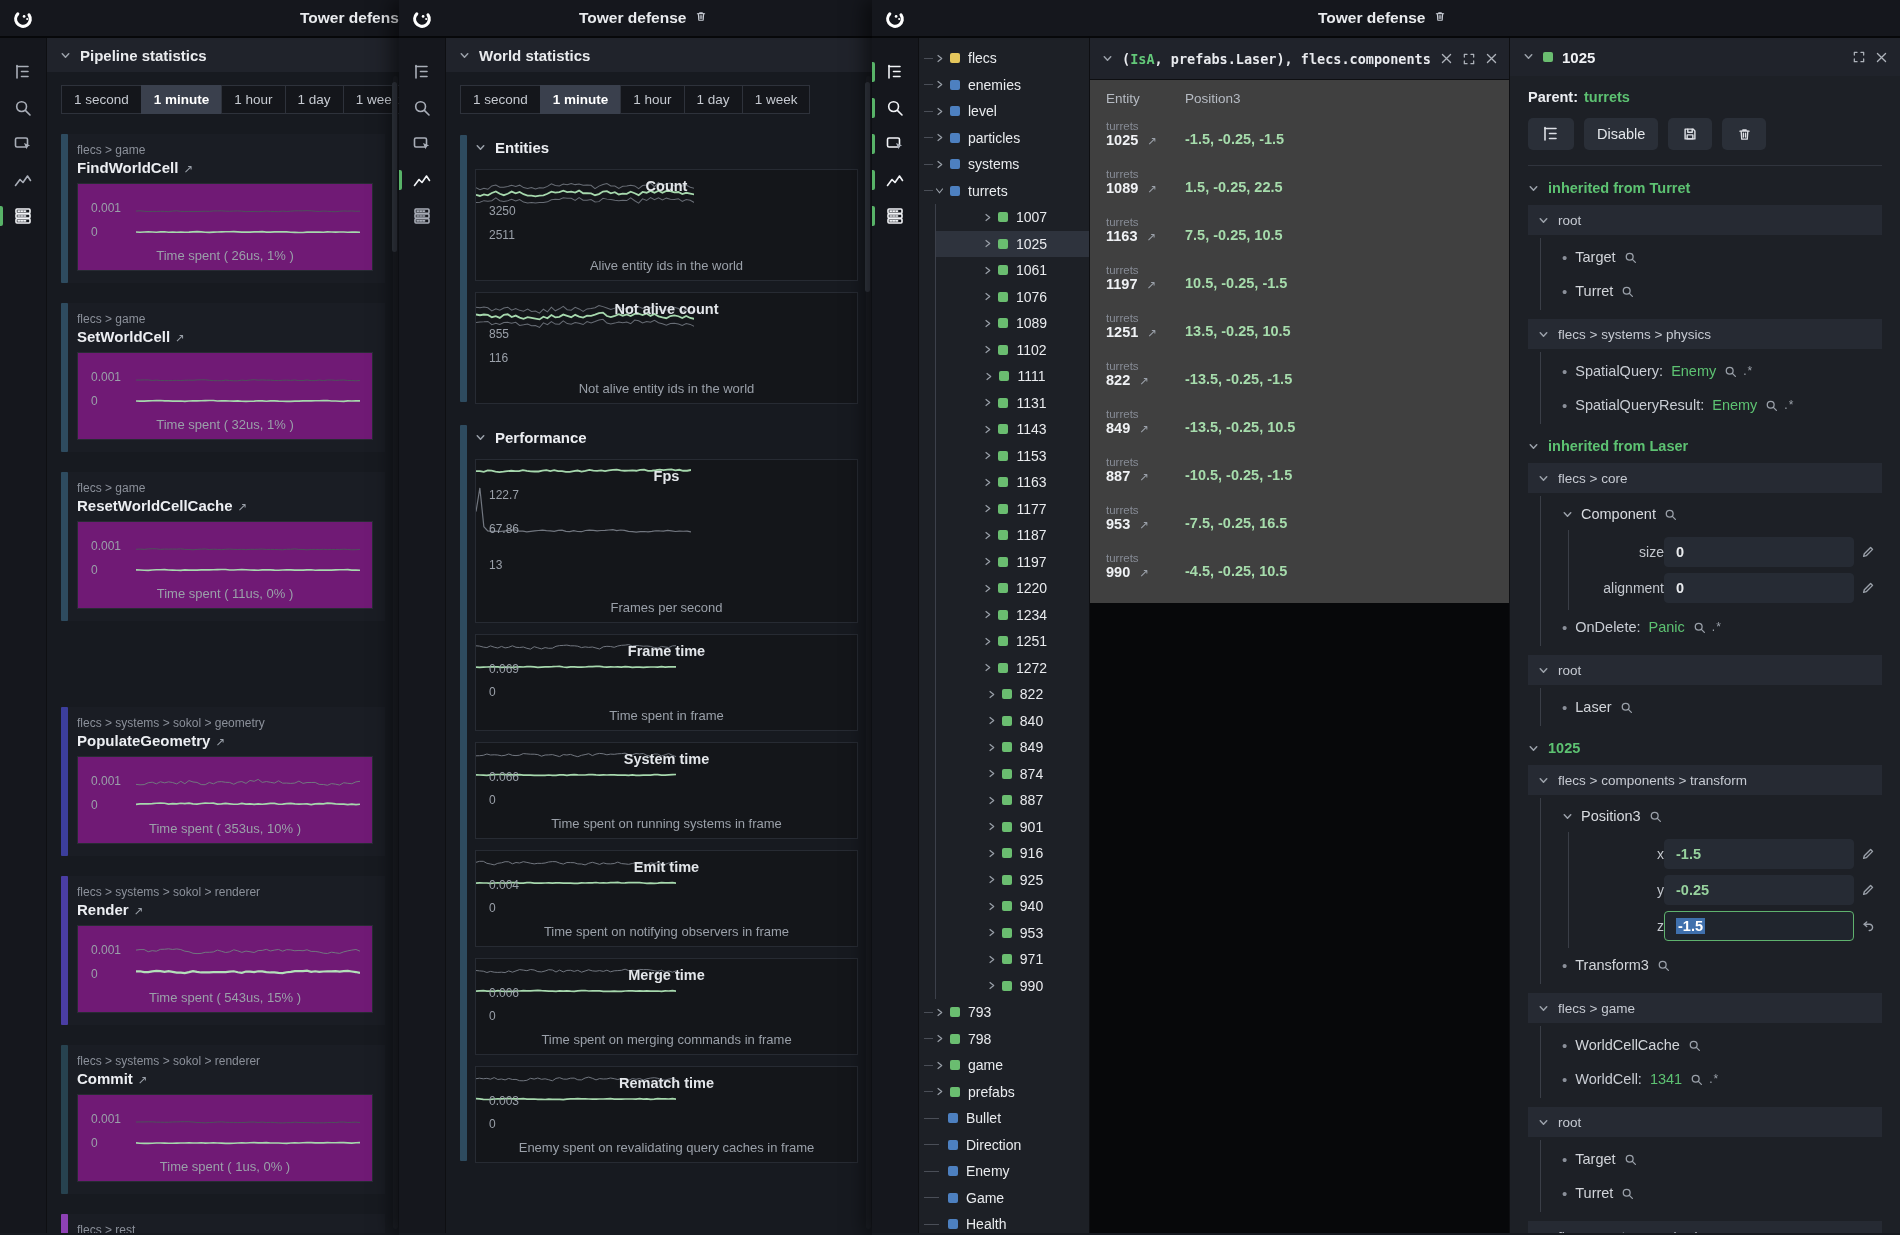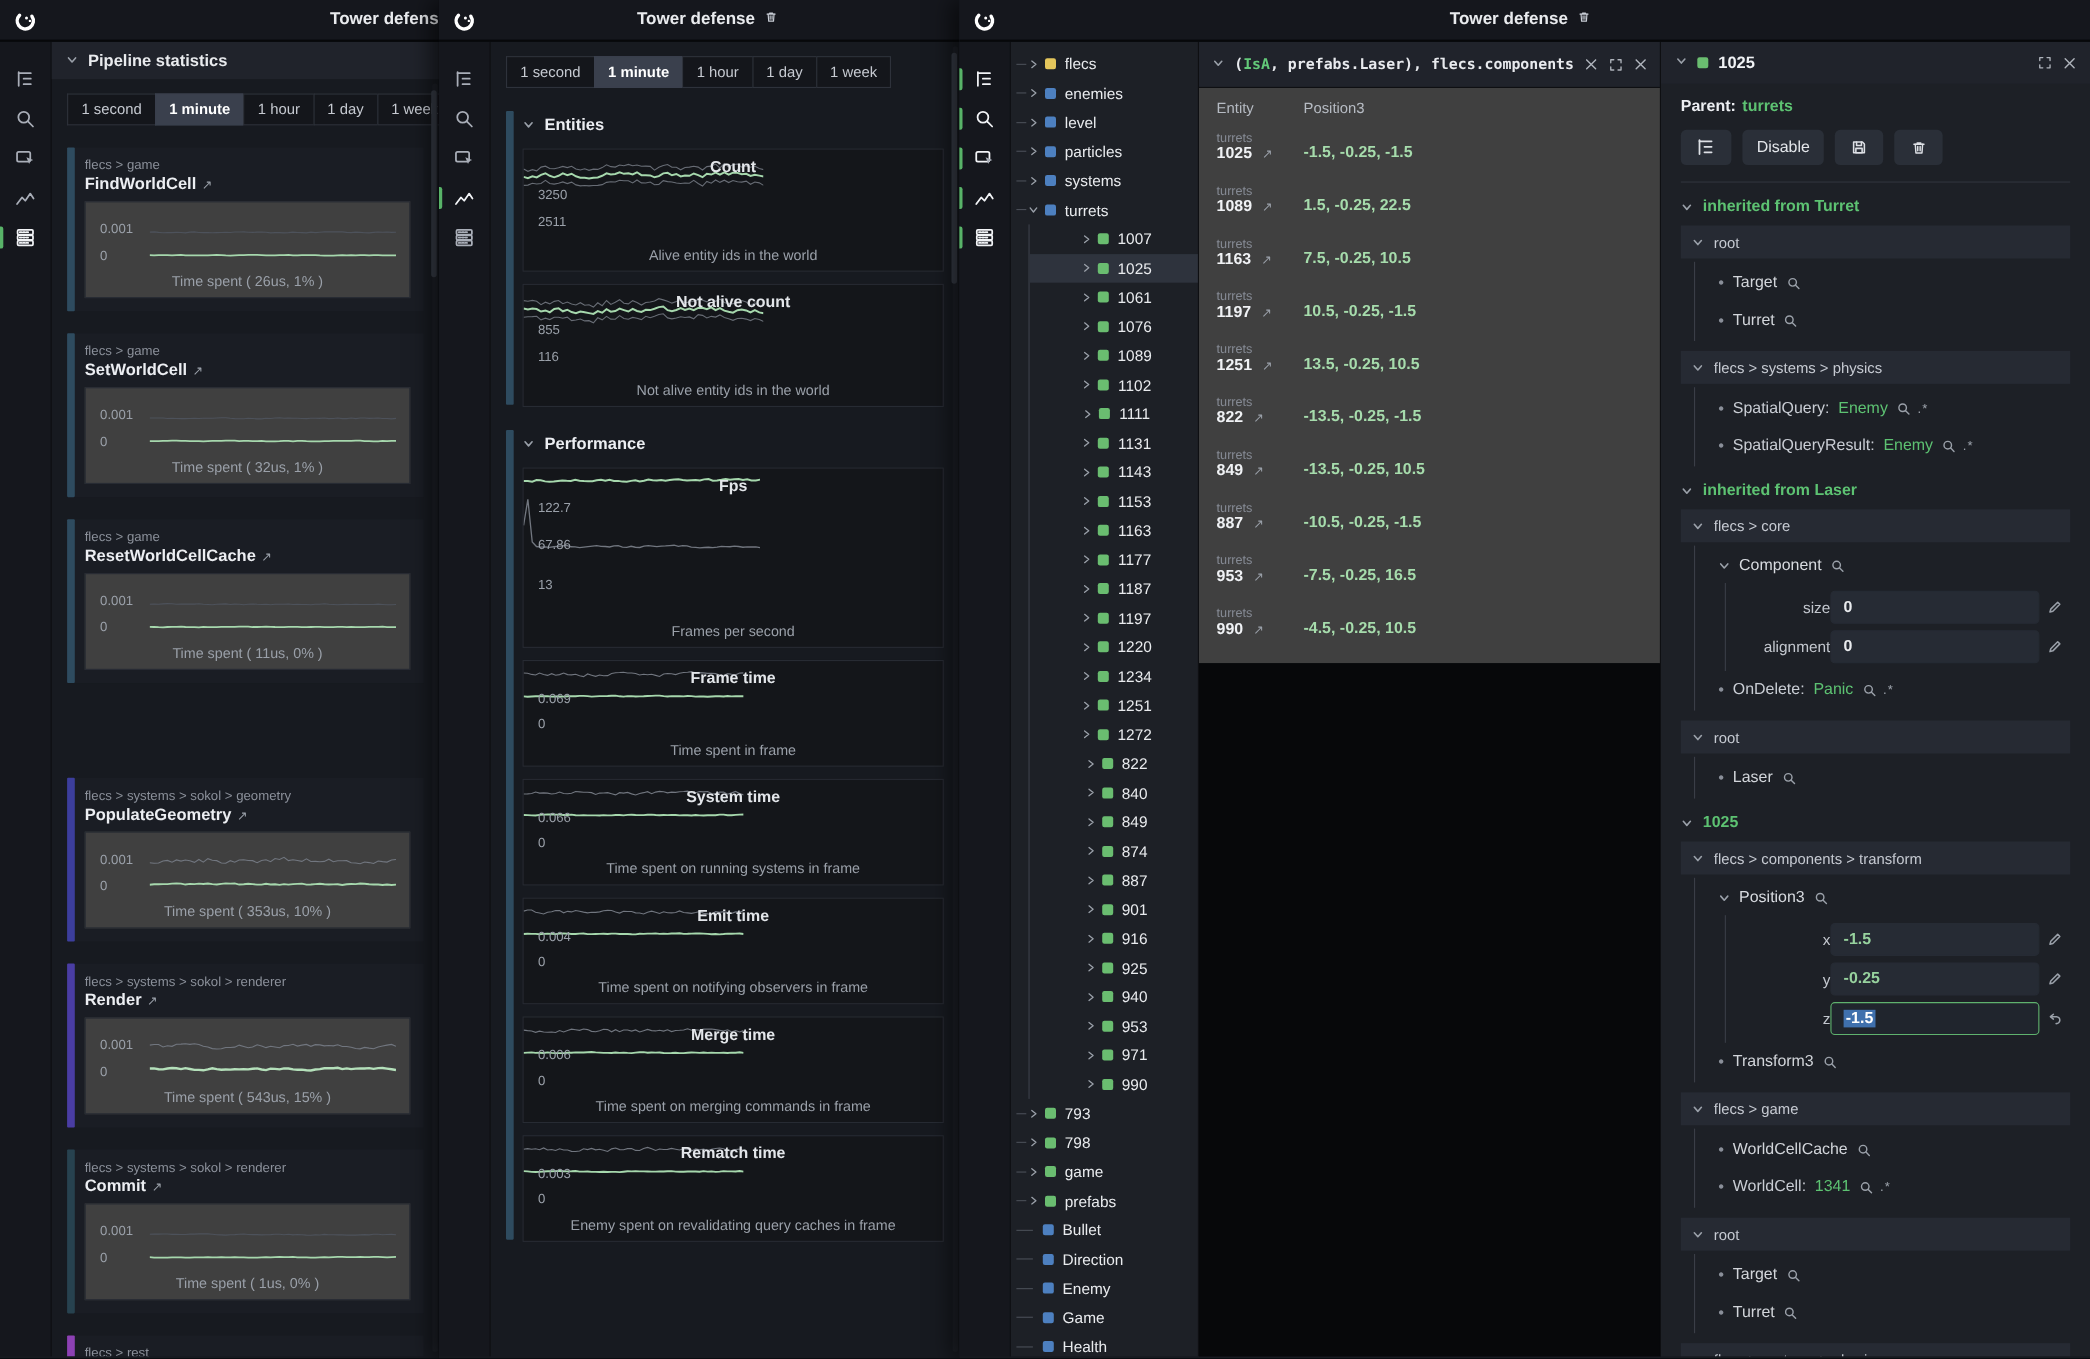--- a/index.html
+++ b/index.html
@@ -33,21 +33,21 @@
   .tab { padding:6px 12px; font-size:13.5px; color:#c6cad1; background:#14161b; border:1px solid #2e323b; border-right-width:0; white-space:nowrap; cursor:pointer; }
   .tab:last-child { border-right-width:1px; }
   .tab.active { background:#3a404d; border-color:#3a404d; color:#fff; font-weight:700; }
 
   
   .card { position:relative; margin-top:20px; background:#1a1d24; padding:9px 12px 12px 16px; }
   .card::before { content:''; position:absolute; left:0; top:0; bottom:0; width:7px; background:var(--ac); border-radius:1px; }
   .crumb { font-size:12px; color:#8b909a; }
   .ctitle { margin-top:2px; font-size:15px; font-weight:700; color:#eceef2; }
   .xarrow { color:#9aa0a9; font-size:11.5px; font-weight:400; margin-left:5px; }
-  .plot { margin-top:7px; height:88px; border:1px solid #272b33; background:#404040; position:relative; }
+  .plot { margin-top:7px; height:88px; border:1px solid #272b33; background:#701a75; position:relative; }
   .ylab { position:absolute; left:13px; font-size:12px; color:#9aa0a9; line-height:14px; }
   .plot svg, .wplot svg { position:absolute; left:58px; right:12px; width:calc(100% - 70px); }
   .plot svg { top:12px; height:48px; }
   .cap { position:absolute; bottom:7px; left:0; right:0; text-align:center; font-size:13px; color:#9aa0a9; }
 
   
   .sect { position:relative; margin-top:19px; padding-left:15px; }
   .sect::before { content:''; position:absolute; left:0; top:2px; bottom:2px; width:7px; background:#2e4b5f; border-radius:1px; }
   .shead { display:flex; align-items:center; gap:9px; font-size:15px; font-weight:700; color:#eceef2; padding:6px 0 2px; }
   .wcard { position:relative; border:1px solid #272b33; background:#14161a; margin-top:11px; }
@@ -317,20 +317,26 @@
           <div class="sicon">
             <svg class="icon" width="20" height="20" viewBox="0 0 20 20" stroke-width="1.3">
               <rect x="3" y="3" width="14" height="4.2" rx="1"></rect>
               <rect x="3" y="7.9" width="14" height="4.2" rx="1"></rect>
               <rect x="3" y="12.8" width="14" height="4.2" rx="1"></rect>
               <path d="M5 5.1h1.6M8 5.1h1.6M11 5.1h1.6M5 10h1.6M8 10h1.6M11 10h1.6M5 14.9h1.6M8 14.9h1.6M11 14.9h1.6"></path>
             </svg>
           </div>
         </nav>
       <div class="content">
+        <div class="phead">
+          <span class="chev"><svg class="icon" width="11" height="11" viewBox="0 0 12 12" stroke="#9aa0a9">
+                <path d="M2.5 4l3.5 4 3.5-4"></path>
+              </svg></span>
+          <span>World statistics</span>
+        </div>
         <div class="scroll">
           <div class="tabs">
               <div class="tab">1 second</div>
               <div class="tab active">1 minute</div>
               <div class="tab">1 hour</div>
               <div class="tab">1 day</div>
               <div class="tab">1 week</div>
             </div>
           <div id="w2sections">
               <div class="sect">

